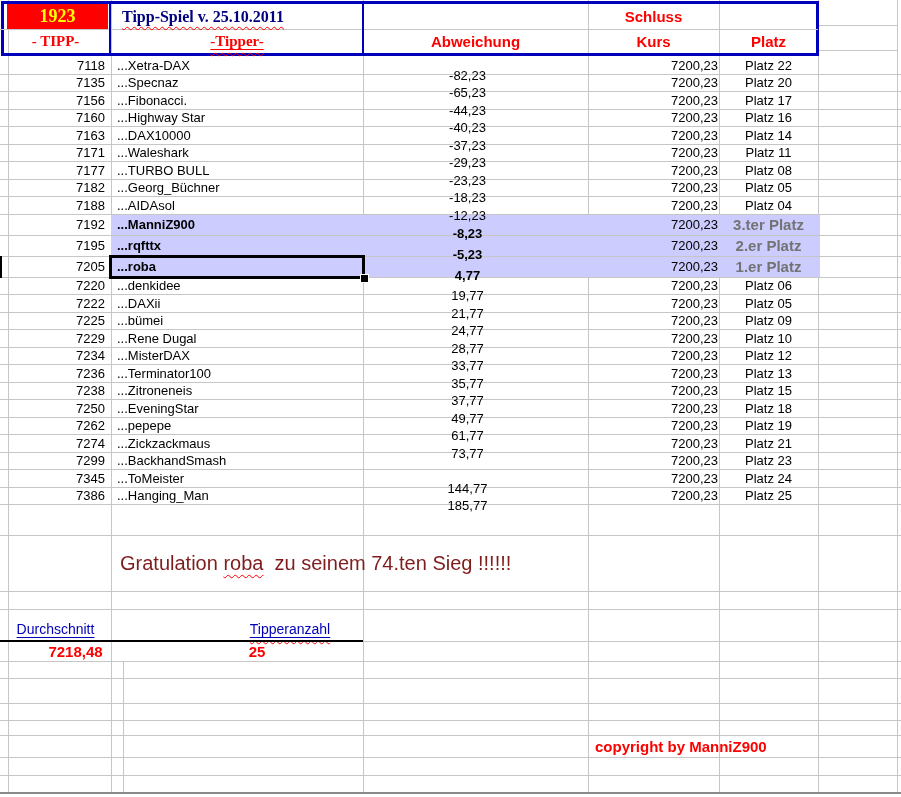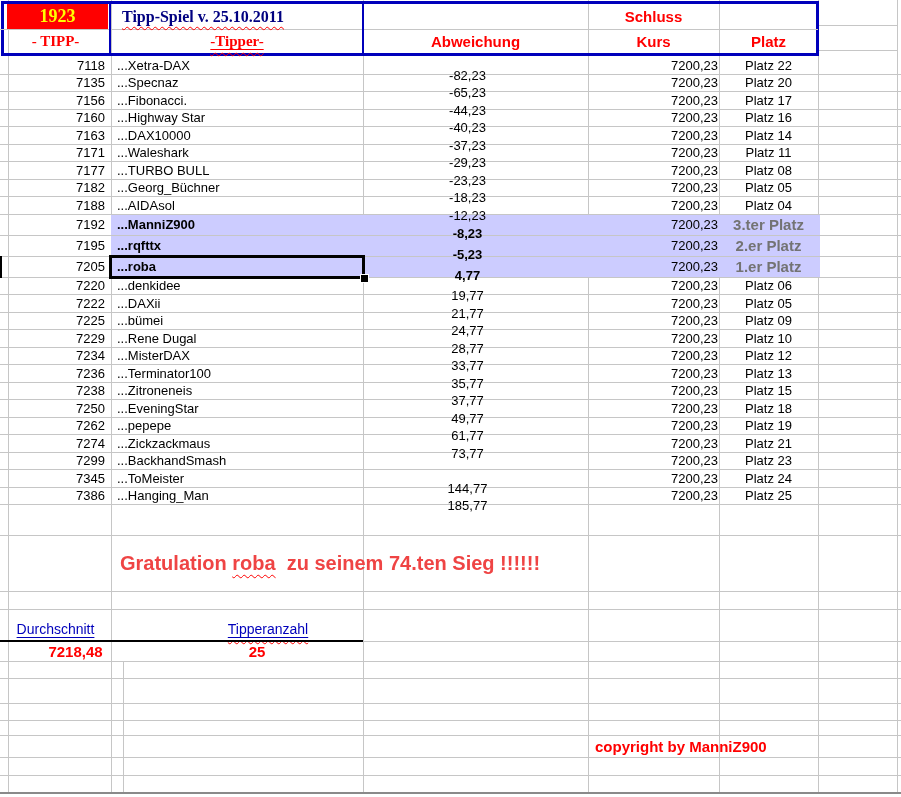--- a/index.html
+++ b/index.html
@@ -47,26 +47,26 @@
               border:3px solid #000;box-sizing:border-box;z-index:5;}
   #sel-handle{position:absolute;left:360px;top:274px;width:7px;height:7px;background:#000;
               border:1px solid #fff;box-sizing:content-box;z-index:6;}
   #sel-rowtick{position:absolute;left:0;top:256px;width:2px;height:22px;background:#000;z-index:5;}
 
   
   #lower{position:absolute;left:0;top:505px;width:901px;z-index:2;}
   .lrow{position:relative;border-bottom:1px solid #c6c6c6;box-sizing:border-box;}
   .lrow.noline{border-bottom:none;}
   #gratulation{position:absolute;left:120px;top:0;bottom:0;display:flex;align-items:center;
-               color:#ef4444;font-weight:bold;font-size:20px;white-space:pre;text-align:right;}
+               color:#7f1d1d;font-weight:normal;font-size:20px;white-space:pre;text-align:right;}
   #gratulation .wavy-name{text-decoration:underline wavy #ff0000 1px;text-underline-offset:4px;}
   .sumlabel{position:absolute;top:0;bottom:0;display:flex;align-items:flex-end;justify-content:center;
             padding-bottom:4px;color:#0000bb;font-size:14px;}
   #lbl-durchschnitt{left:0;width:111px;}
-  #lbl-tipperanzahl{left:102px;width:252px;padding-left:40px;}
+  #lbl-tipperanzahl{left:124px;width:252px;padding-left:40px;}
   #lbl-durchschnitt .u-inner{text-decoration:underline solid #0000bb 1px;text-underline-offset:3px;}
   #lbl-tipperanzahl .u-outer{text-decoration:underline wavy #ff0000 1px;text-underline-offset:6px;}
   #lbl-tipperanzahl .u-inner{text-decoration:underline solid #0000bb 1px;text-underline-offset:3px;}
   .sum-underline{position:absolute;left:0;bottom:-1px;width:363px;height:2px;background:#000;z-index:3;}
   .sumvalue{position:absolute;top:0;bottom:0;display:flex;align-items:center;justify-content:center;
             color:#ff0000;font-weight:bold;font-size:15px;padding-left:20px;}
   #val-durchschnitt{left:0;width:111px;}
   #val-tipperanzahl{left:111px;width:252px;}
   #copyright{position:absolute;left:595px;top:0;bottom:0;display:flex;align-items:center;
              color:#ff0000;font-weight:bold;font-size:15px;}

